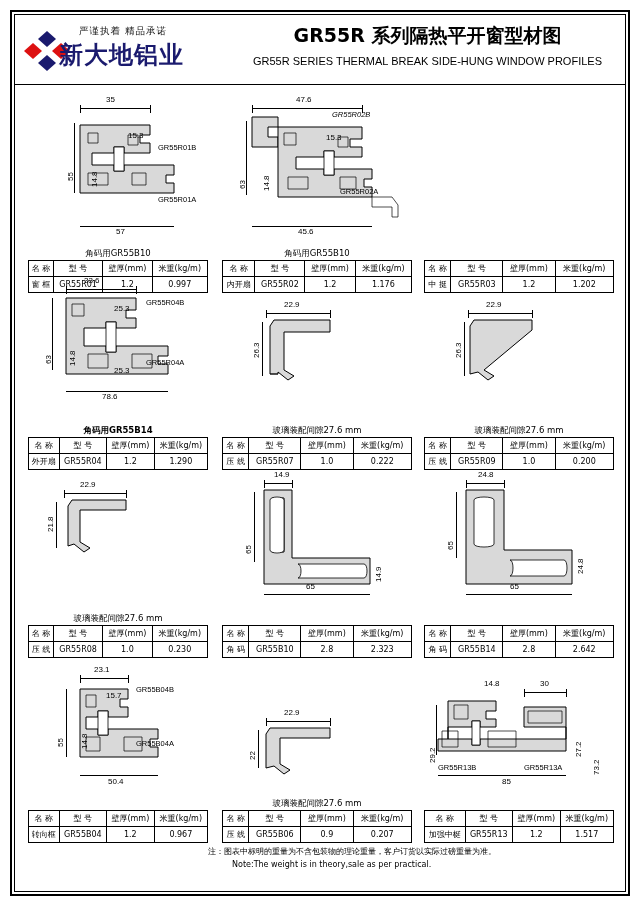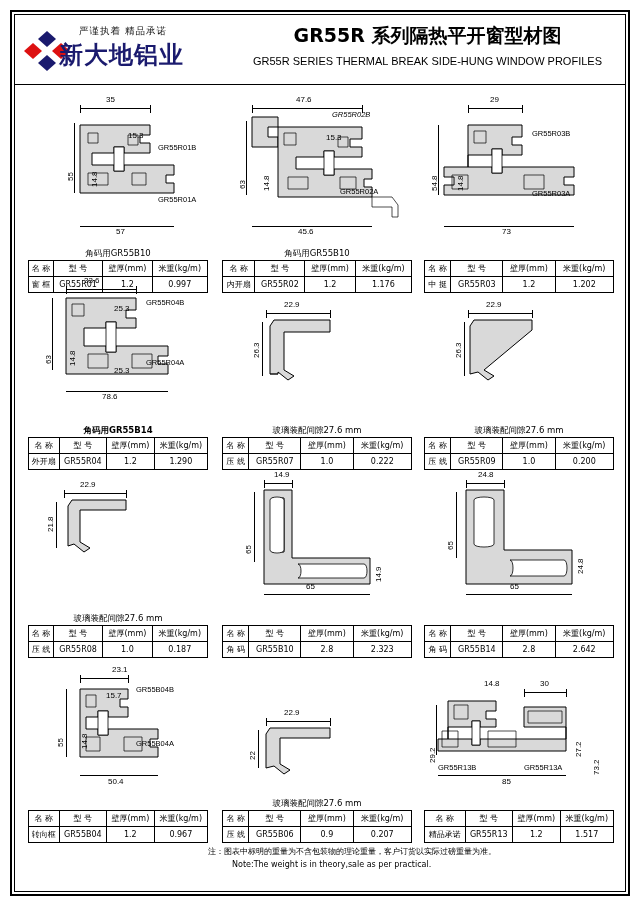--- a/index.html
+++ b/index.html
@@ -137,42 +137,20 @@
     </tr>
     <tr>
       <td>内开扇</td>
       <td>GR55R02</td>
       <td>1.2</td>
       <td>1.176</td>
     </tr>
   </tbody>
     </table>
 
-  <div class="cell" style="left:424px;top:95px;width:190px;height:190px;">
-    <div class="dim" style="left:66px;top:0px;">29</div>
-    <div class="hline" style="left:44px;top:13px;width:54px;"></div>
-    <div class="vline" style="left:44px;top:10px;height:8px;"></div>
-    <div class="vline" style="left:98px;top:10px;height:8px;"></div>
-
-    <svg width="190" height="128" style="position:absolute;left:0;top:18px;">
-      <path class="prof" d="M44,12 L98,12 L98,24 L88,24 L88,32 L98,32 L98,42 L78,42 L78,36 L68,36 L68,42 L44,42 L44,54 L68,54 L68,60 L78,60 L78,54 L150,54 L150,64 L140,64 L140,72 L150,72 L150,82 L20,82 L20,72 L30,72 L30,64 L20,64 L20,54 L44,54 Z"></path>
-      <rect class="prof2" x="68" y="36" width="10" height="24"></rect>
-      <path class="thin" d="M50,18 L62,18 L62,30 L50,30 Z"></path>
-      <path class="thin" d="M28,62 L44,62 L44,76 L28,76 Z"></path>
-      <path class="thin" d="M100,62 L120,62 L120,76 L100,76 Z"></path>
-    </svg>
-
-    <div class="dimv" style="left:6px;top:96px;">54.8</div>
-    <div class="vline" style="left:14px;top:30px;height:70px;"></div>
-    <div class="dimv" style="left:32px;top:96px;">14.8</div>
-    <div class="lbl" style="left:108px;top:34px;">GR55R03B</div>
-    <div class="lbl" style="left:108px;top:94px;">GR55R03A</div>
-    <div class="dim" style="left:78px;top:132px;">73</div>
-    <div class="hline" style="left:20px;top:131px;width:130px;"></div>
-  </div>
   <div class="cap" style="position:absolute;left:424px;top:248px;width:190px;"></div>
   <table class="spec" style="position:absolute;left:424px;top:260px;width:190px;">
     <tbody>
         <tr>
       <td>名  称</td>
       <td>型  号</td>
       <td>壁厚(mm)</td>
       <td>米重(kg/m)</td>
     </tr>
     <tr>
@@ -308,21 +286,21 @@
         <tr>
       <td>名  称</td>
       <td>型  号</td>
       <td>壁厚(mm)</td>
       <td>米重(kg/m)</td>
     </tr>
     <tr>
       <td>压  线</td>
       <td>GR55R08</td>
       <td>1.0</td>
-      <td>0.187</td>
+      <td>0.230</td>
     </tr>
   </tbody>
     </table>
 
   <div class="cell" style="left:222px;top:470px;width:190px;height:150px;">
     <div class="dim" style="left:52px;top:0px;">14.9</div>
     <div class="hline" style="left:42px;top:13px;width:28px;"></div>
     <div class="vline" style="left:42px;top:10px;height:8px;"></div>
     <div class="vline" style="left:70px;top:10px;height:8px;"></div>
 
@@ -386,21 +364,21 @@
     <tr>
       <td>角  码</td>
       <td>GR55B14</td>
       <td>2.8</td>
       <td>2.642</td>
     </tr>
   </tbody>
     </table>
 
   <div class="cell" style="left:28px;top:665px;width:180px;height:140px;">
-    <div class="dim" style="left:84px;top:0px;">23.1</div>
+    <div class="dim" style="left:66px;top:0px;">23.1</div>
     <div class="hline" style="left:52px;top:13px;width:48px;"></div>
     <div class="vline" style="left:52px;top:10px;height:8px;"></div>
     <div class="vline" style="left:100px;top:10px;height:8px;"></div>
 
     <svg width="180" height="98" style="position:absolute;left:0;top:18px;">
       <path class="prof" d="M52,6 L100,6 L100,16 L92,16 L92,24 L100,24 L100,34 L80,34 L80,28 L70,28 L70,34 L58,34 L58,46 L70,46 L70,52 L80,52 L80,46 L130,46 L130,56 L122,56 L122,64 L130,64 L130,74 L52,74 Z"></path>
       <rect class="prof2" x="70" y="28" width="10" height="24"></rect>
       <path class="thin" d="M58,12 L68,12 L68,24 L58,24 Z"></path>
       <path class="thin" d="M58,54 L72,54 L72,68 L58,68 Z"></path>
       <path class="thin" d="M96,54 L114,54 L114,68 L96,68 Z"></path>
@@ -492,21 +470,21 @@
   <div class="cap" style="position:absolute;left:424px;top:798px;width:190px;"></div>
   <table class="spec" style="position:absolute;left:424px;top:810px;width:190px;">
     <tbody>
         <tr>
       <td>名  称</td>
       <td>型  号</td>
       <td>壁厚(mm)</td>
       <td>米重(kg/m)</td>
     </tr>
     <tr>
-      <td>精品承诺</td>
+      <td>加强中梃</td>
       <td>GR55R13</td>
       <td>1.2</td>
       <td>1.517</td>
     </tr>
   </tbody>
     </table>
 
   <div class="note" style="left:232px;top:860px;width:390px;text-align:left;">Note:The weight is in theory,sale as per practical.</div>
   <div class="note" style="left:208px;top:846px;width:410px;text-align:left;">注：图表中标明的重量为不含包装物的理论重量，客户订货以实际过磅重量为准。</div>
 

